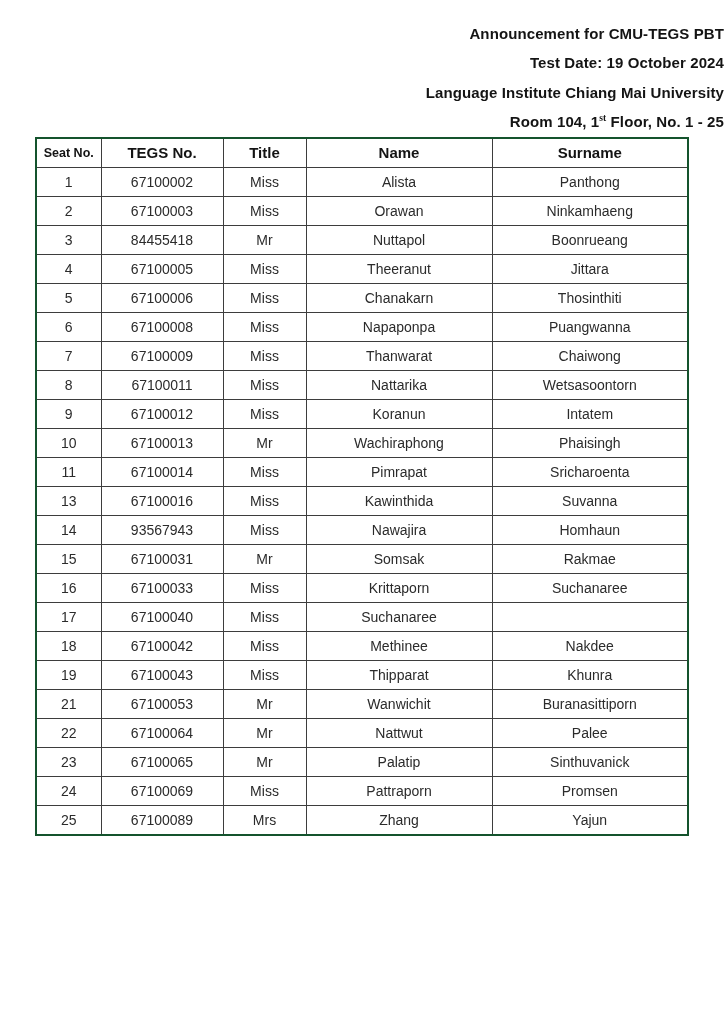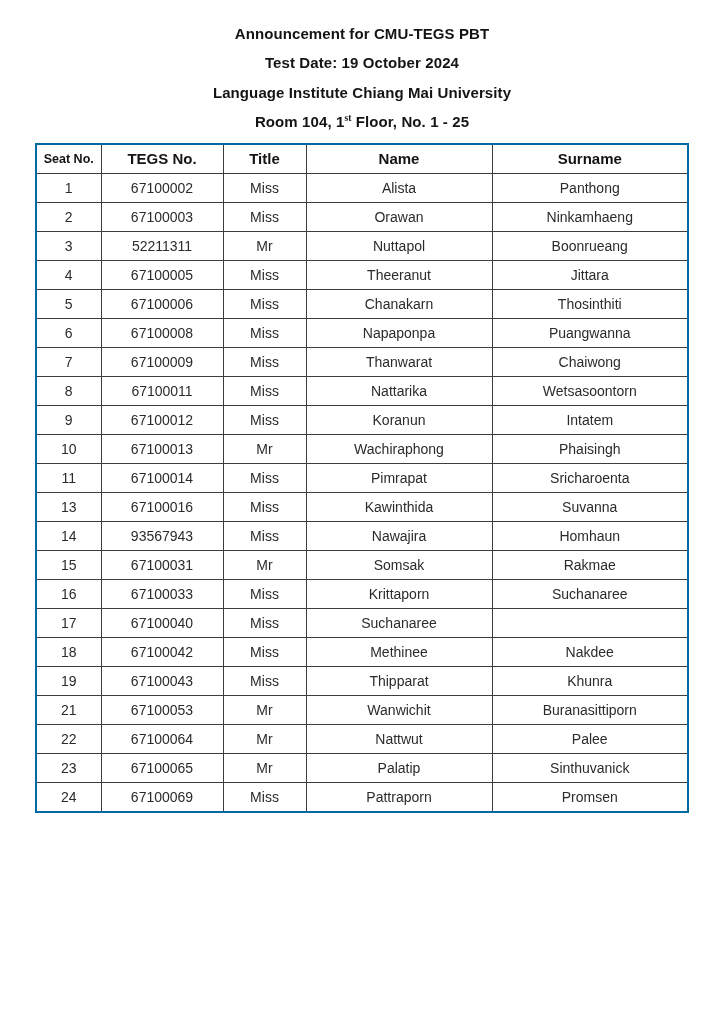--- a/index.html
+++ b/index.html
@@ -11,40 +11,40 @@
     color: #1a1a1a;
     overflow: hidden;
   }
   .page {
     width: 724px;
     height: 1024px;
     background: #ffffff;
     padding-top: 19px;
   }
   .heading-line {
-    text-align: center;
+    text-align: right;
     font-weight: bold;
     font-size: 15px;
     line-height: 29.4px;
     color: #141414;
     letter-spacing: 0.1px;
     white-space: nowrap;
   }
   .heading-line sup {
     font-size: 9.5px;
     vertical-align: super;
     line-height: 0;
     font-family: Liberation Serif, serif;
   }
   table.seating {
     border-collapse: collapse;
     table-layout: fixed;
     width: 652px;
-    margin: 6px auto;
-    border: 2px solid #0369a1;
+    margin: 0 auto;
+    border: 2px solid #14532d;
   }
   table.seating th,
   table.seating td {
     border: 1px solid #3d3d3d;
     text-align: center;
     vertical-align: middle;
     white-space: nowrap;
     overflow: hidden;
     padding: 0 2px;
   }
@@ -101,21 +101,21 @@
   </tr>
         <tr>
     <td>2</td>
     <td>67100003</td>
     <td>Miss</td>
     <td>Orawan</td>
     <td>Ninkamhaeng</td>
   </tr>
         <tr>
     <td>3</td>
-    <td>52211311</td>
+    <td>84455418</td>
     <td>Mr</td>
     <td>Nuttapol</td>
     <td>Boonrueang</td>
   </tr>
         <tr>
     <td>4</td>
     <td>67100005</td>
     <td>Miss</td>
     <td>Theeranut</td>
     <td>Jittara</td>
@@ -239,16 +239,23 @@
     <td>Palatip</td>
     <td>Sinthuvanick</td>
   </tr>
         <tr>
     <td>24</td>
     <td>67100069</td>
     <td>Miss</td>
     <td>Pattraporn</td>
     <td>Promsen</td>
   </tr>
+        <tr>
+    <td>25</td>
+    <td>67100089</td>
+    <td>Mrs</td>
+    <td>Zhang</td>
+    <td>Yajun</td>
+  </tr>
       </tbody>
   </table>
 
 </div>
 
 </body></html>

